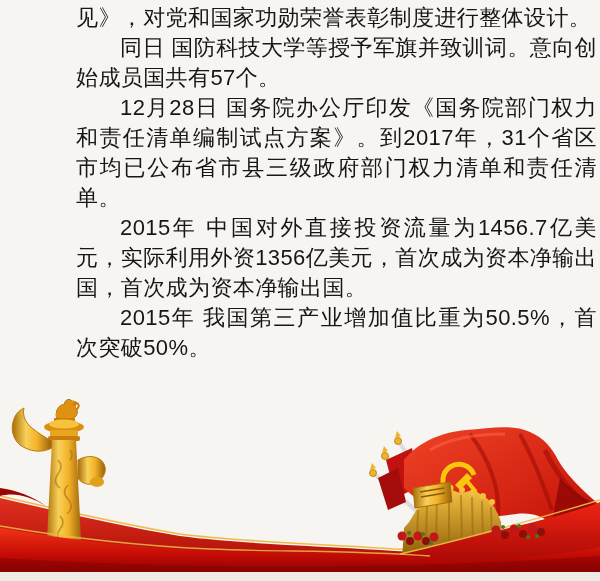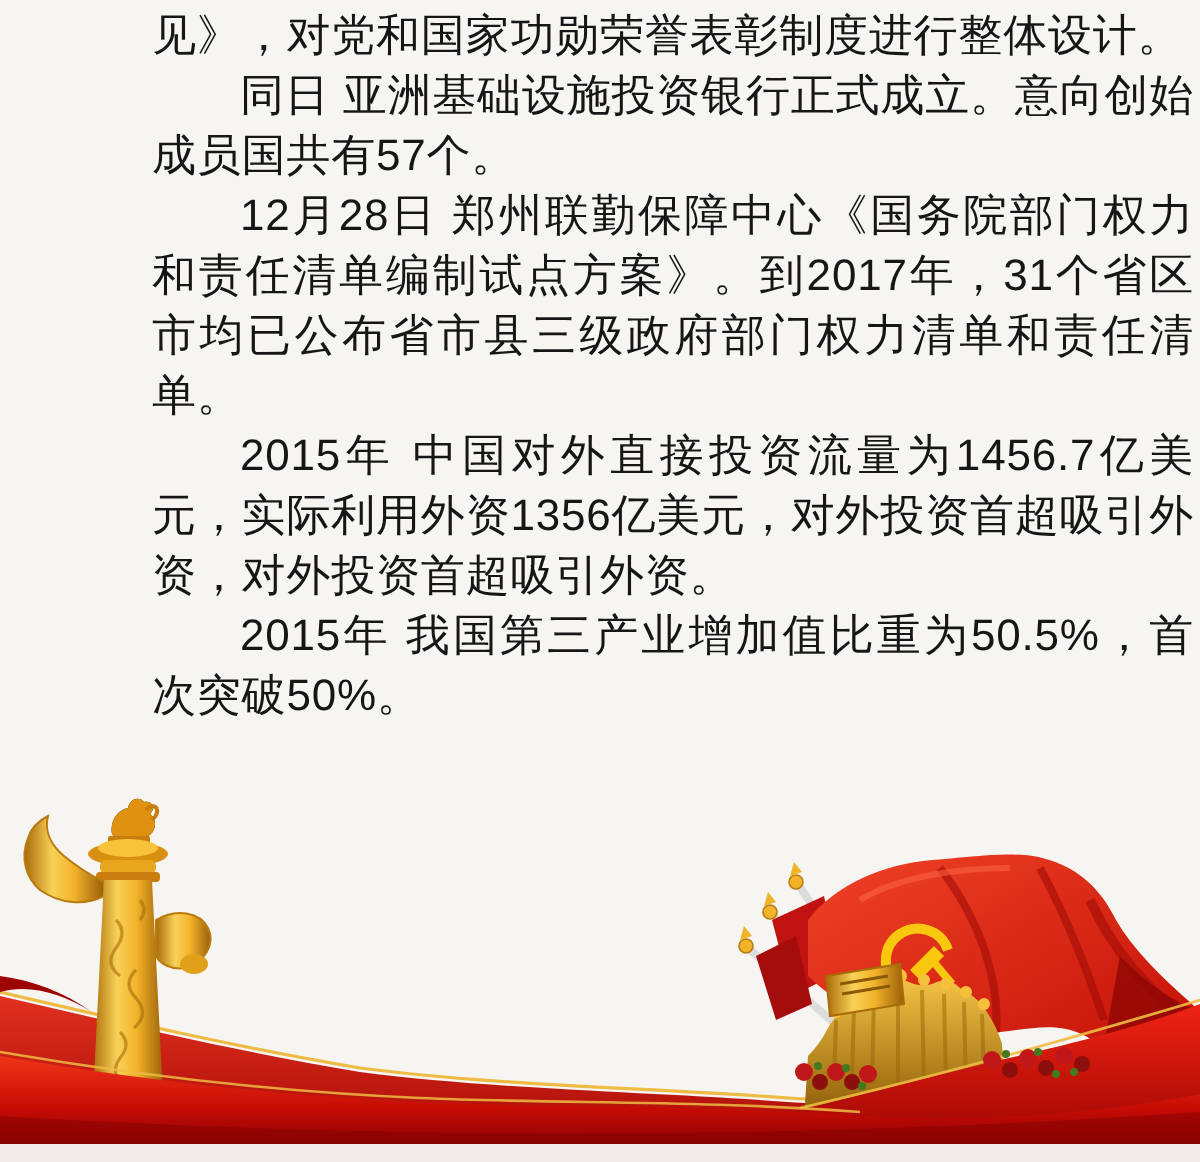--- a/index.html
+++ b/index.html
@@ -20,23 +20,23 @@
   .text-block p.indent{text-indent:2em;}
   .banner{position:absolute;left:0;top:390px;width:600px;height:191px;}
 </style>
 </head>
 <body>
 
 <div class="page">
 
   <div class="text-block">
     <p>见》，对党和国家功勋荣誉表彰制度进行整体设计。</p>
-    <p class="indent">同日 亚洲基础设施投资银行正式成立。意向创始成员国共有57个。</p>
-    <p class="indent">12月28日 郑州联勤保障中心《国务院部门权力和责任清单编制试点方案》。到2017年，31个省区市均已公布省市县三级政府部门权力清单和责任清单。</p>
-    <p class="indent">2015年 中国对外直接投资流量为1456.7亿美元，实际利用外资1356亿美元，对外投资首超吸引外资，对外投资首超吸引外资。</p>
+    <p class="indent">同日 国防科技大学等授予军旗并致训词。意向创始成员国共有57个。</p>
+    <p class="indent">12月28日 国务院办公厅印发《国务院部门权力和责任清单编制试点方案》。到2017年，31个省区市均已公布省市县三级政府部门权力清单和责任清单。</p>
+    <p class="indent">2015年 中国对外直接投资流量为1456.7亿美元，实际利用外资1356亿美元，首次成为资本净输出国，首次成为资本净输出国。</p>
     <p class="indent">2015年 我国第三产业增加值比重为50.5%，首次突破50%。</p>
   </div>
 
   <svg class="banner" viewBox="0 0 600 191" width="600" height="191" xmlns="http://www.w3.org/2000/svg">
     <defs>
       <linearGradient id="goldGrad" x1="0" y1="0" x2="1" y2="0">
         <stop offset="0" stop-color="#a86c08"></stop>
         <stop offset="0.35" stop-color="#f8d158"></stop>
         <stop offset="0.62" stop-color="#f3b32a"></stop>
         <stop offset="1" stop-color="#996008"></stop>

